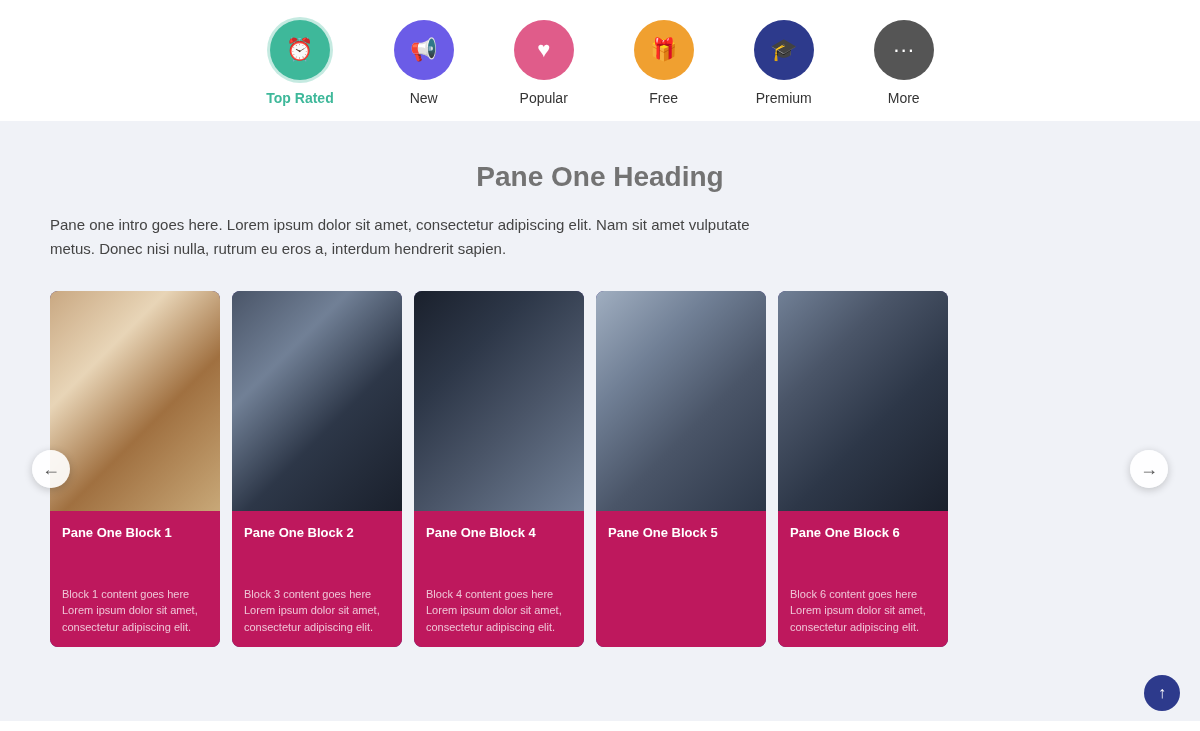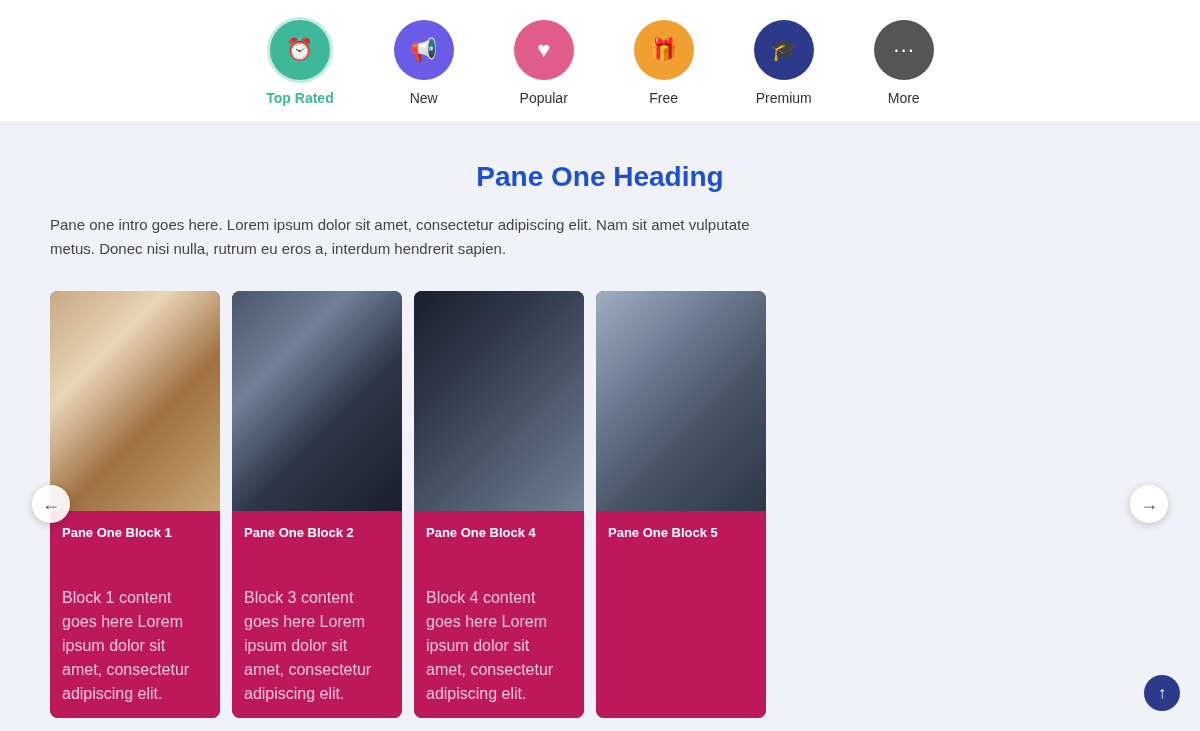--- a/index.html
+++ b/index.html
@@ -52,21 +52,21 @@
     
     .main-content {
       background: #f0f2f7;
       padding: 40px 50px 30px;
       min-height: 600px;
     }
     .pane-heading {
       text-align: center;
       font-size: 28px;
       font-weight: bold;
-      color: #1d4ed8;
+      color: #737373;
       margin-bottom: 20px;
     }
     .pane-intro {
       font-size: 15px;
       color: #444;
       line-height: 1.6;
       margin-bottom: 30px;
       max-width: 700px;
     }
 
@@ -131,21 +131,21 @@
     }
     .card-title {
       color: #fff;
       font-size: 13px;
       font-weight: bold;
       margin-bottom: 8px;
       line-height: 1.3;
     }
     .card-text {
       color: rgba(255,255,255,0.75);
-      font-size: 16px;
+      font-size: 11px;
       line-height: 1.5;
       margin-top: 44px;
     }
     .card-footer {
       background: #3d2f7e;
       padding: 10px 12px 14px;
       display: flex;
       align-items: center;
       justify-content: space-between;
     }
@@ -259,18 +259,25 @@
             <div class="card-title">Pane One Block 4</div>
             <div class="card-text">Block 4 content goes here Lorem ipsum dolor sit amet, consectetur adipiscing elit.</div>
           </div>
         </div>
         <div class="card">
           <div class="card-img-placeholder img-5"></div>
           <div class="card-body">
             <div class="card-title">Pane One Block 5</div>
           </div>
         </div>
+        <div class="card">
+          <div class="card-img-placeholder img-6"></div>
+          <div class="card-body">
+            <div class="card-title">Pane One Block 6</div>
+            <div class="card-text">Block 6 content goes here Lorem ipsum dolor sit amet, consectetur adipiscing elit.</div>
+          </div>
+        </div>
       </div>
     <button class="arrow-btn right" id="next-arrow">→</button>
   </div>
 </main>
 
 <button class="scroll-btn" id="scroll-btn">↑</button>
 
 </body></html>

